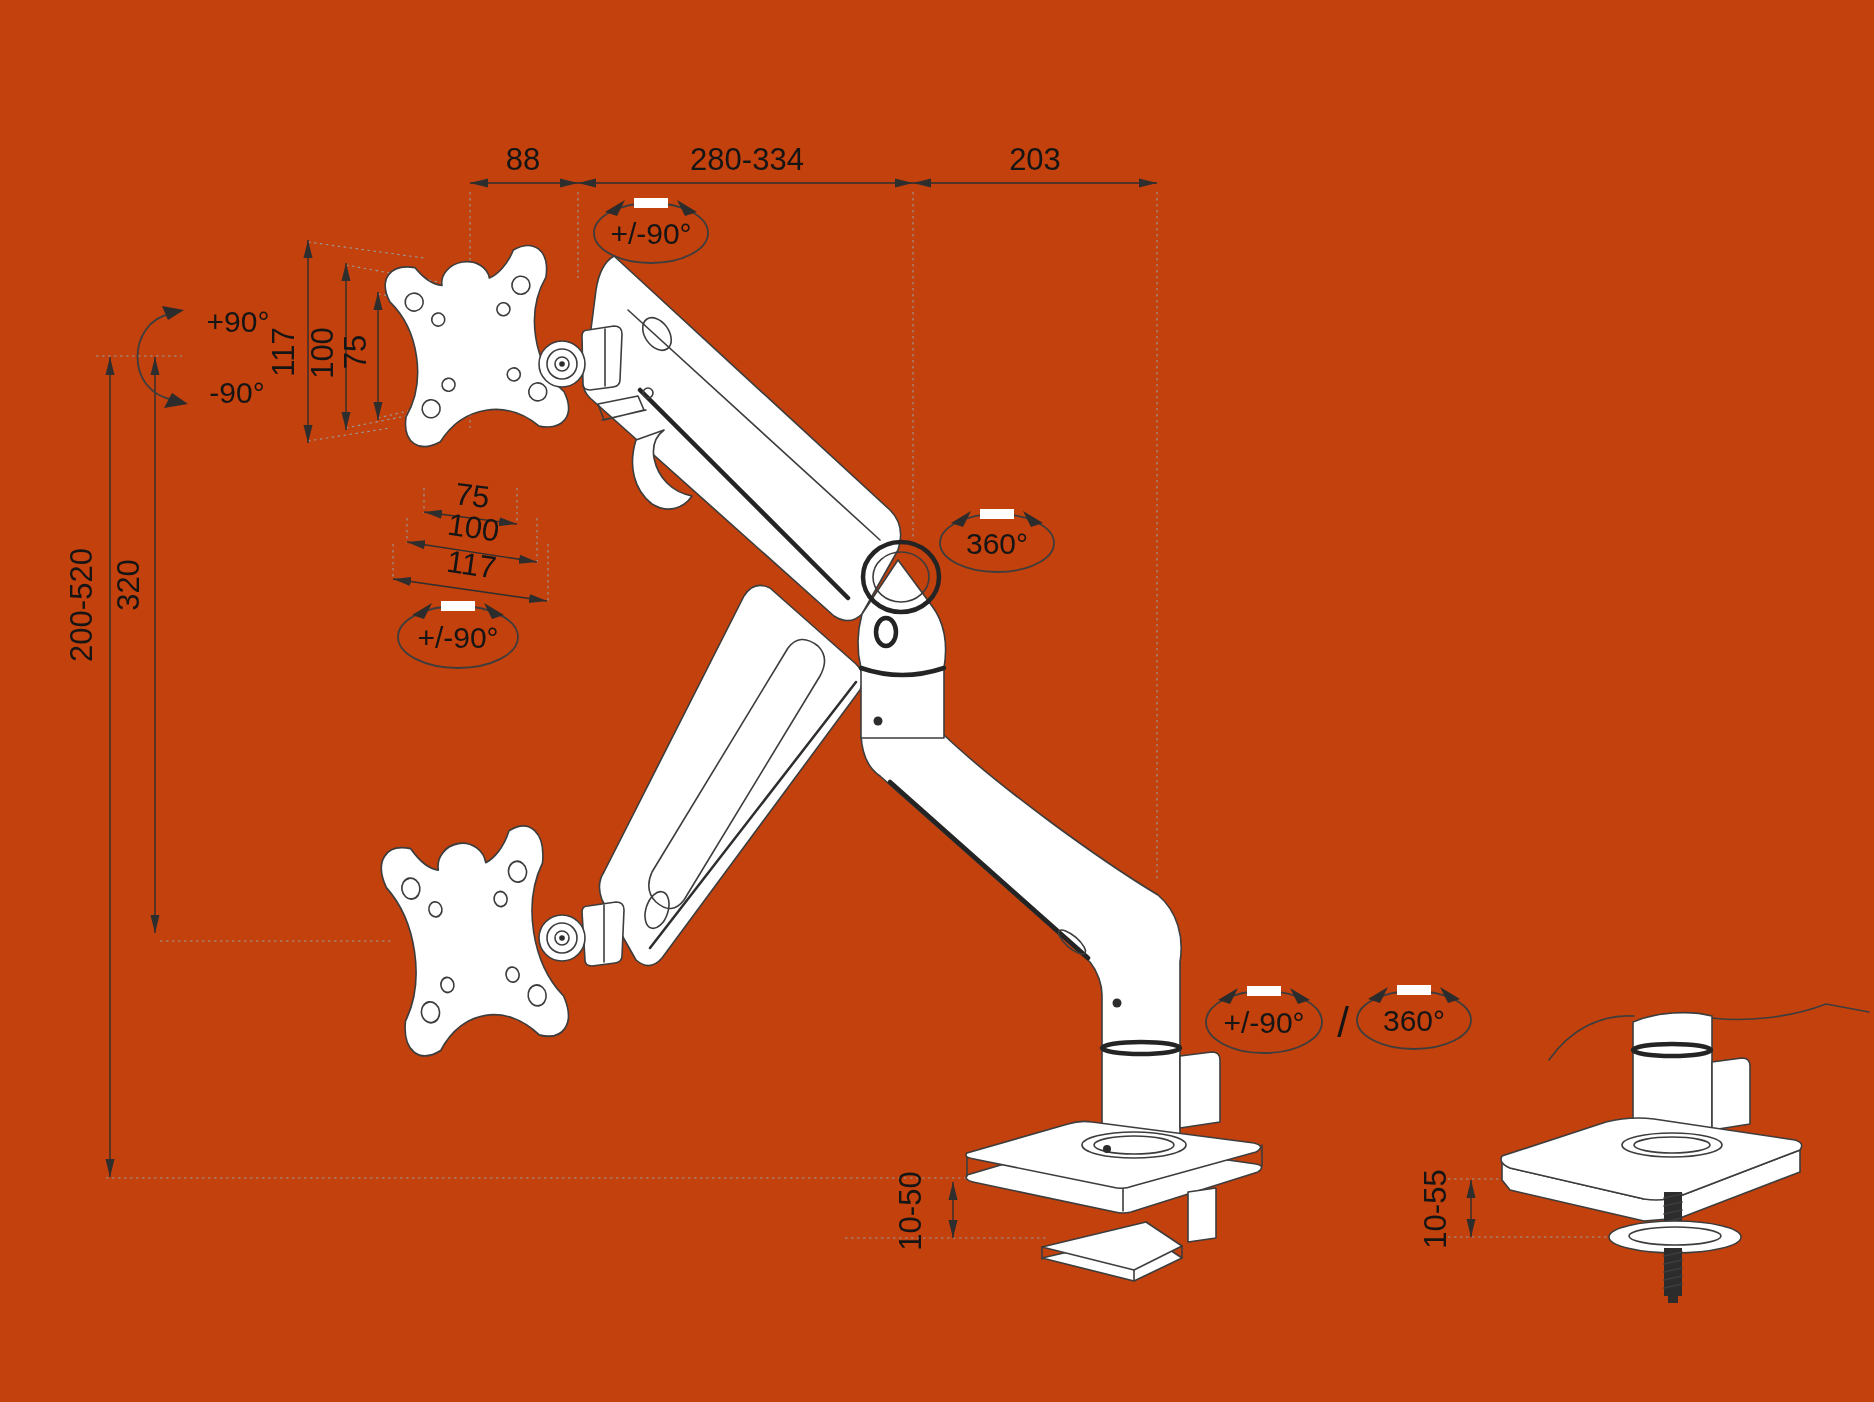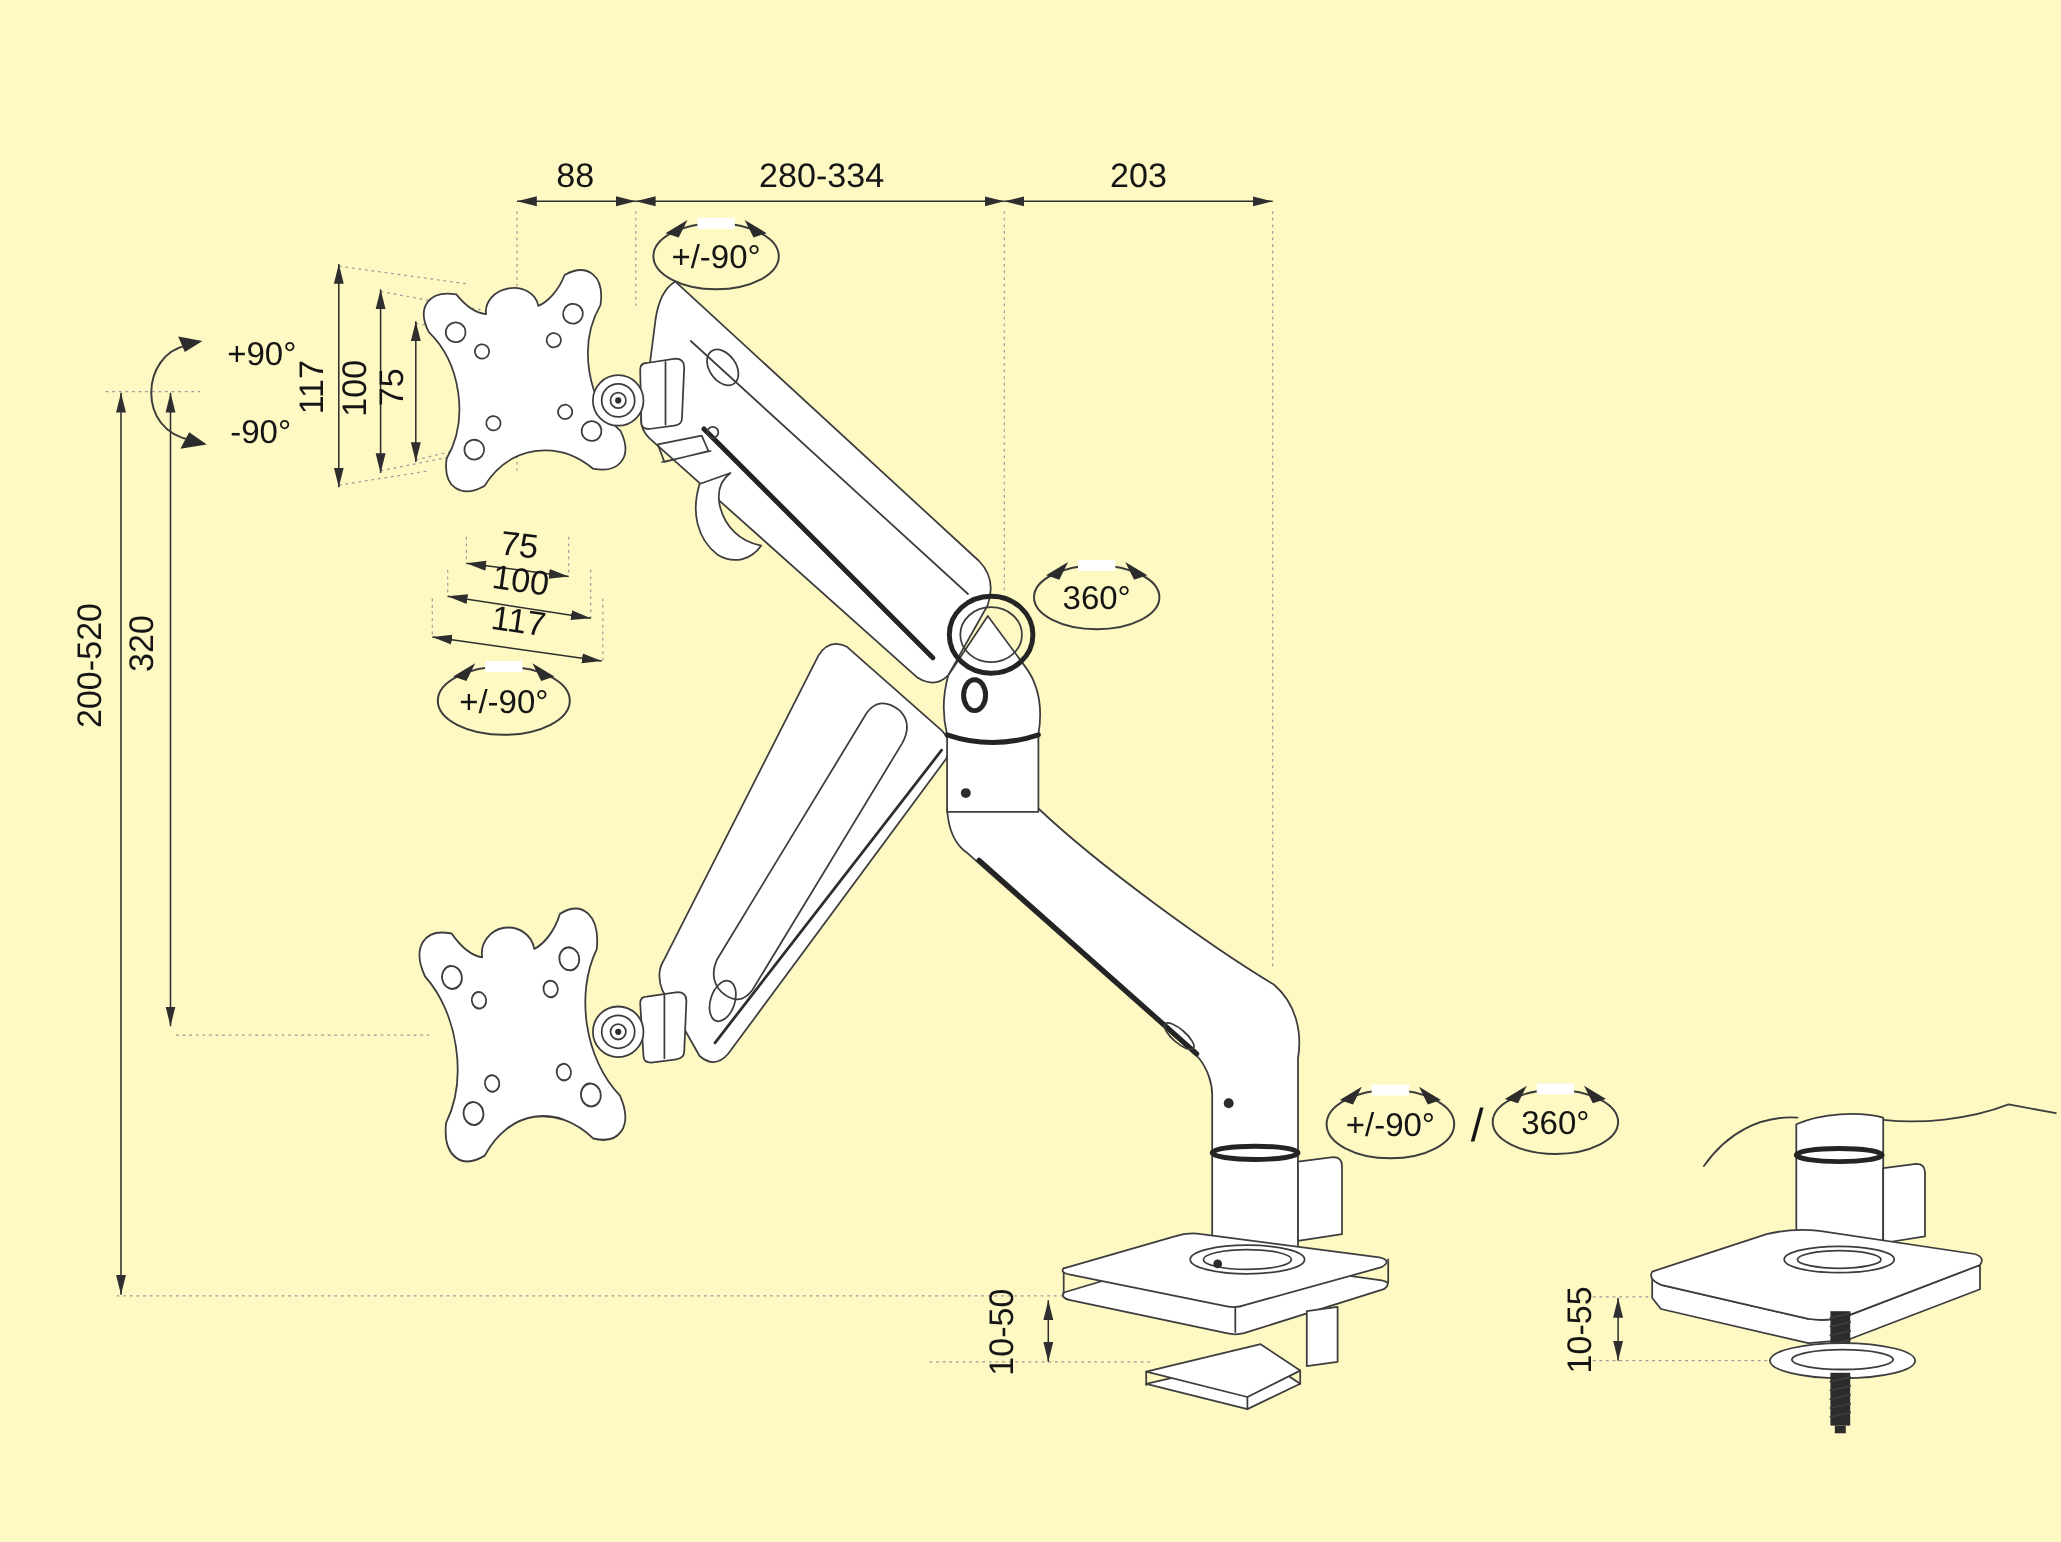--- a/index.html
+++ b/index.html
@@ -1,16 +1,16 @@
 <!DOCTYPE html>
 <html><head>
 <meta charset="utf-8">
 <style>
   html,body{margin:0;padding:0;background:#fff;}
-  .page{position:relative;width:1874px;height:1402px;background:#fef9c3;overflow:hidden;
+  .page{position:relative;width:1874px;height:1402px;background:#c2410c;overflow:hidden;
         font-family:"Liberation Sans", sans-serif;}
   svg{display:block;}
   text{font-family:"Liberation Sans", sans-serif;fill:#151515;}
   .dimtxt{font-size:31px;}
   .rottxt{font-size:30px;}
   .slash{font-size:42px;}
   .thin{fill:none;stroke:#3d3d3d;stroke-width:1.6;stroke-linecap:round;stroke-linejoin:round;}
   .thinf{fill:#ffffff;stroke:#3d3d3d;stroke-width:1.6;stroke-linejoin:round;}
   .bold{fill:none;stroke:#242424;stroke-width:4.5;stroke-linecap:round;}
   .med{fill:none;stroke:#2e2e2e;stroke-width:2.5;stroke-linecap:round;}

